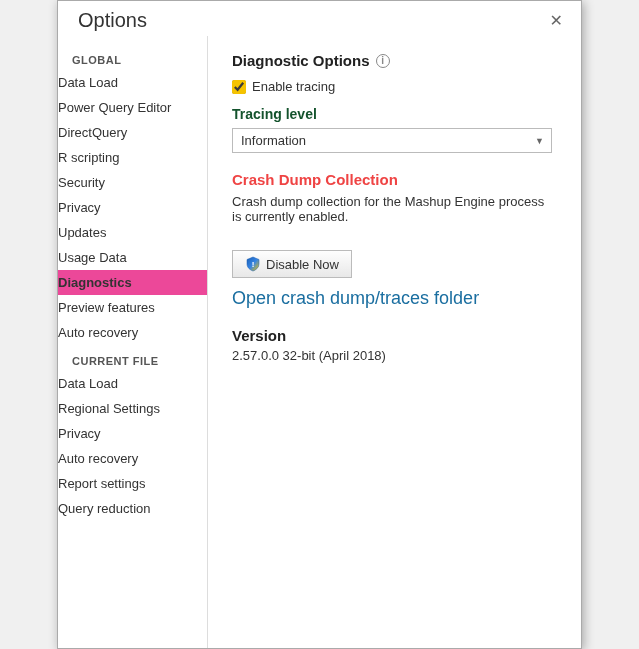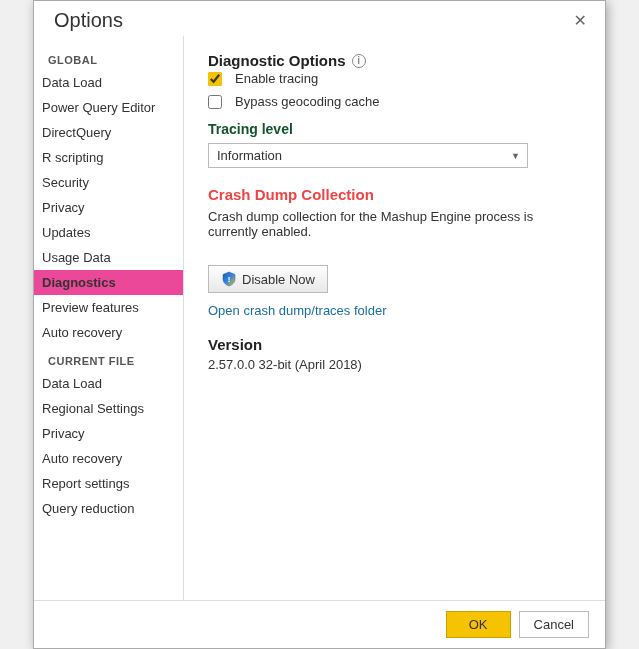--- a/index.html
+++ b/index.html
@@ -6,21 +6,21 @@
     body {
       font-family: 'Segoe UI', Tahoma, Geneva, Verdana, sans-serif;
       font-size: 13px;
       background: #f0f0f0;
       display: flex;
       justify-content: center;
       align-items: center;
       min-height: 100vh;
     }
     .dialog {
-      width: 573px;
+      width: 525px;
       height: 649px;
       background: #fff;
       border: 1px solid #aaa;
       box-shadow: 2px 2px 10px rgba(0,0,0,0.3);
       display: flex;
       flex-direction: column;
       position: relative;
     }
     .dialog-titlebar {
       display: flex;
@@ -57,60 +57,60 @@
       padding: 8px 0;
     }
     .sidebar-section-label {
       font-size: 11px;
       font-weight: 700;
       color: #555;
       padding: 10px 14px 4px 14px;
       letter-spacing: 0.5px;
     }
     .sidebar-item {
-      padding: 5px 10px 5px 8px;
+      padding: 5px 10px 5px 0;
       color: #333;
       cursor: pointer;
       font-size: 13px;
     }
     .sidebar-item.active {
       background: #ec4899;
       font-weight: 700;
     }
     .content {
       flex: 1;
       padding: 16px 24px;
       overflow-y: auto;
     }
     .section-title {
       font-size: 15px;
       font-weight: 600;
       color: #222;
-      margin-bottom: 2px;
+      margin-bottom: 10px;
       display: flex;
       align-items: center;
       gap: 6px;
     }
     .info-icon {
       display: inline-flex;
       align-items: center;
       justify-content: center;
       width: 14px;
       height: 14px;
       border-radius: 50%;
       border: 1.5px solid #888;
       color: #888;
       font-size: 10px;
       font-weight: 700;
       cursor: default;
     }
     .checkbox-row {
       display: flex;
       align-items: center;
-      gap: 13px;
+      gap: 6px;
       margin-bottom: 8px;
     }
     .checkbox-row input[type="checkbox"] {
       width: 14px;
       height: 14px;
       accent-color: #f5c300;
       cursor: pointer;
     }
     .checkbox-row label {
       font-size: 13px;
@@ -173,21 +173,21 @@
       cursor: pointer;
       margin-bottom: 10px;
     }
     .shield-icon {
       width: 16px;
       height: 16px;
     }
     .link {
       color: #1a6ea0;
       text-decoration: none;
-      font-size: 13px;
+      font-size: 18px;
       cursor: pointer;
     }
     .version-title {
       font-size: 15px;
       font-weight: 600;
       color: #222;
       margin: 18px 0 4px 0;
     }
     .version-text {
       font-size: 13px;
@@ -256,24 +256,20 @@
       <div class="section-title">
         <span>Diagnostic Options</span>
         <span class="info-icon">i</span>
       </div>
 
       <div class="checkbox-row">
         <input type="checkbox" id="enable-tracing" checked="" style="">
         <label for="enable-tracing">Enable tracing</label>
       </div>
 
-      <div class="checkbox-row">
-        <input type="checkbox" id="bypass-geocoding" style="">
-        <label for="bypass-geocoding">Bypass geocoding cache</label>
-      </div>
 
       <div class="tracing-label">Tracing level</div>
       <div class="select-wrapper">
         <select>
           <option>Information</option>
           <option>Verbose</option>
           <option>Warning</option>
           <option>Error</option>
         </select>
       </div>
@@ -297,17 +293,13 @@
 
       <div style="margin-bottom:12px;">
         <a class="link">Open crash dump/traces folder</a>
       </div>
 
       <div class="version-title">Version</div>
       <div class="version-text">2.57.0.0 32-bit (April 2018)</div>
     </div>
   </div>
 
-  <div class="dialog-footer">
-    <button class="btn-ok">OK</button>
-    <button class="btn-cancel">Cancel</button>
-  </div>
 </div>
 
 </body></html>

